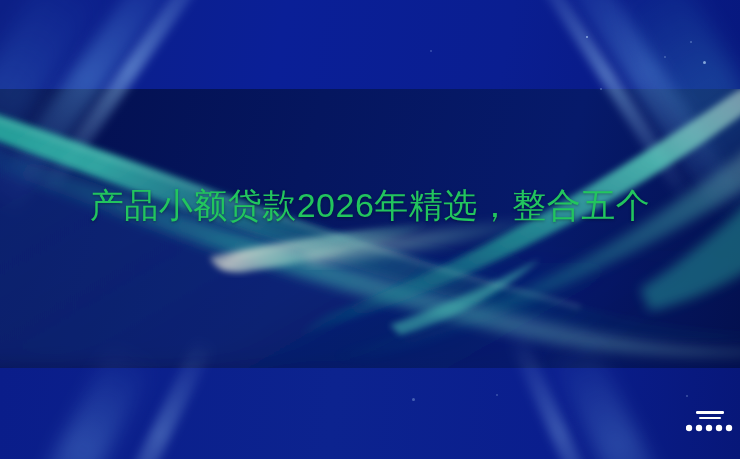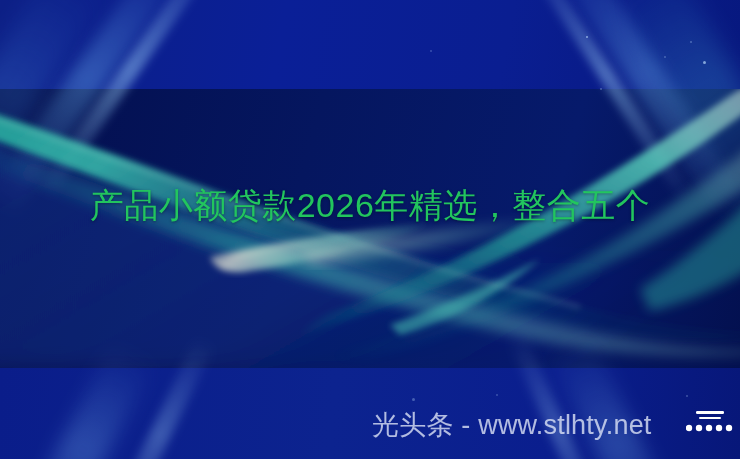--- a/index.html
+++ b/index.html
@@ -268,21 +268,20 @@
   <div class="sparkle" style="left:600px; top:88px; width:2px; height:2px; opacity:.5;"></div>
   <div class="sparkle" style="left:430px; top:50px; width:2px; height:2px; opacity:.4;"></div>
   <div class="sparkle" style="left:412px; top:398px; width:3px; height:3px; opacity:.5;"></div>
   <div class="sparkle" style="left:496px; top:394px; width:2px; height:2px; opacity:.4;"></div>
   <div class="sparkle" style="left:686px; top:395px; width:2px; height:2px; opacity:.45;"></div>
 
   <div class="headline">
     <span class="ln">产品小额贷款2026年精选，整合五个</span>
   </div>
 
-  <div class="watermark">光头条 - www.stlhty.net</div>
 
   <div class="wm-badge">
     <svg width="48" height="30" viewBox="0 0 48 30" xmlns="http://www.w3.org/2000/svg">
       <rect x="10" y="1" width="28" height="3" rx="1.2" fill="#ffffff"></rect>
       <rect x="13" y="7" width="22" height="2" rx="1" fill="#ffffff"></rect>
       <circle cx="3" cy="18" r="3.2" fill="#ffffff"></circle>
       <circle cx="13" cy="18" r="3.2" fill="#ffffff"></circle>
       <circle cx="23" cy="18" r="3.2" fill="#ffffff"></circle>
       <circle cx="33" cy="18" r="3.2" fill="#ffffff"></circle>
       <circle cx="43" cy="18" r="3.2" fill="#ffffff"></circle>

